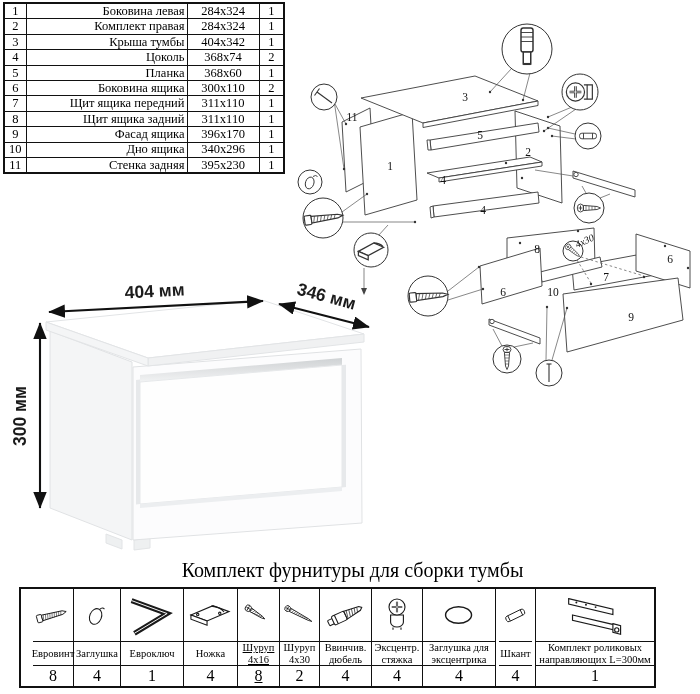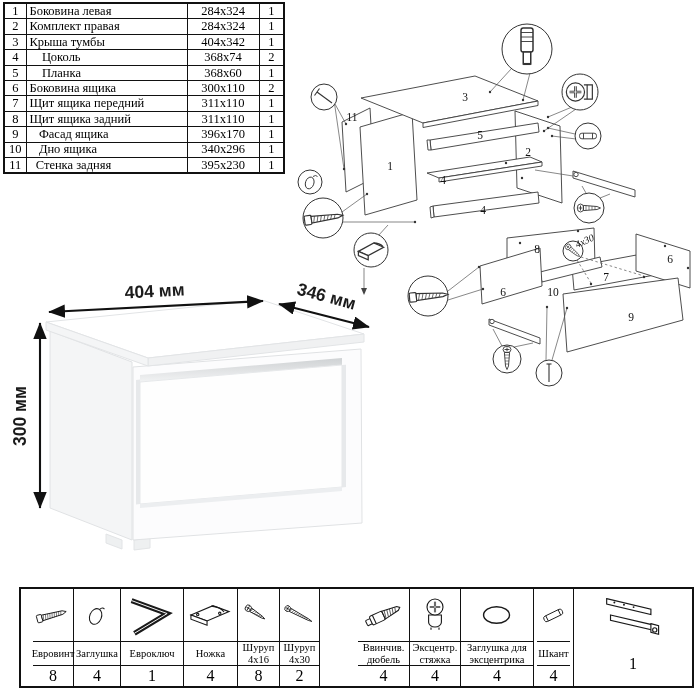--- a/index.html
+++ b/index.html
@@ -5,21 +5,21 @@
   html,body{margin:0;padding:0;background:#fff;}
   .sheet{position:relative;width:700px;height:694px;background:#ffffff;overflow:hidden;
          font-family:"Liberation Serif", serif;color:#000;}
 
   
   .parts-table{position:absolute;left:3px;top:2px;width:282px;border-collapse:collapse;
                table-layout:fixed;border:2px solid #111;background:#fff;}
   .parts-table td{border:1px solid #111;height:14.4px;font-size:12.5px;line-height:1;
                   padding:0 2px;overflow:hidden;white-space:nowrap;}
   .parts-table td.c{text-align:center;}
-  .parts-table td.l{text-align:left;padding-left:3px;}
+  .parts-table td.l{text-align:right;padding-left:3px;}
 
   
   .diagram{position:absolute;left:290px;top:0;width:410px;height:398px;}
   .diagram svg{width:100%;height:100%;}
   .dnum{font-family:"Liberation Serif",serif;font-size:11.5px;fill:#111;text-anchor:middle;}
   .dsize{font-family:"Liberation Serif",serif;font-size:10px;font-style:italic;fill:#111;text-anchor:middle;}
 
   
   .render{position:absolute;left:10px;top:272px;width:370px;height:290px;}
   .render svg{width:100%;height:100%;}
@@ -331,20 +331,21 @@
         <line x1="39" y1="40" x2="253" y2="29" marker-start="url(#dimArr)" marker-end="url(#dimArr)"></line>
         <line x1="269" y1="32" x2="359" y2="55" marker-start="url(#dimArr)" marker-end="url(#dimArr)"></line>
         <line x1="30" y1="51" x2="30" y2="236" marker-start="url(#dimArr)" marker-end="url(#dimArr)"></line>
       </g>
       <text class="dim-label" x="145" y="25" transform="rotate(-3 145 25)">404 мм</text>
       <text class="dim-label" x="315" y="30" transform="rotate(15 315 30)">346 мм</text>
       <text class="dim-label" x="16" y="144" transform="rotate(-90 16 144)">300 мм</text>
     </svg>
   </div>
 
+  <div class="hw-title">Комплект фурнитуры для сборки тумбы</div>
   <div class="hw-table">
       <div class="hw-col" style="width: 53px; padding-left: 12px;">
         <div class="hw-icon">
           <svg viewBox="0 0 60 52">
             <g transform="rotate(-15 30 26)" stroke="#1a1a1a" fill="#fff" stroke-width="1.4">
               <rect x="4" y="20" width="8" height="12" rx="1.5"></rect>
               <path d="M12,21.5 L45,23.2 L51,26 L45,28.8 L12,30.5 Z"></path>
               <path fill="none" stroke-width="0.8" d="M15,21.6 l-1.6,8.9 M18.5,21.8 l-1.6,8.6 M22,22 l-1.6,8.3 M25.5,22.2 l-1.6,8 M29,22.4 l-1.6,7.7 M32.5,22.6 l-1.6,7.4 M36,22.8 l-1.6,7.1 M39.5,23 l-1.6,6.8 M43,23.2 l-1.6,6.5"></path>
             </g>
           </svg>
@@ -384,21 +385,21 @@
               <path d="M31,15.5 q11,1 15,7" fill="none"></path>
               <polygon points="7,26 26,33 26,38 7,31"></polygon>
               <circle cx="15" cy="25.5" r="1.4" fill="none"></circle>
               <circle cx="41" cy="24" r="1.4" fill="none"></circle>
             </g>
           </svg>
         </div>
         <div class="hw-label">Ножка</div>
         <div class="hw-qty">4</div>
       </div>
-      <div class="hw-col" style="width: 42px;">
+      <div class="hw-col" style="width: 42px; text-decoration: underline;">
         <div class="hw-icon">
           <svg viewBox="0 0 60 52">
             <g transform="rotate(33 30 26)" stroke="#1a1a1a" fill="#fff" stroke-width="1.3">
               <ellipse cx="11" cy="26" rx="4.6" ry="5"></ellipse>
               <line x1="7.5" y1="26" x2="14.5" y2="26"></line>
               <line x1="11" y1="22.5" x2="11" y2="29.5"></line>
               <path d="M15.6,23 L36,24.6 L41,26 L36,27.4 L15.6,29 Z"></path>
               <path fill="none" stroke-width="0.8" d="M18,23.2 l-2,5.6 M21.5,23.4 l-2,5.2 M25,23.7 l-2,4.8 M28.5,24 l-2,4.4 M32,24.2 l-2,4 M35.5,24.5 l-2,3.4"></path>
             </g>
           </svg>
@@ -414,21 +415,21 @@
               <line x1="4.6" y1="26" x2="11.4" y2="26"></line>
               <line x1="8" y1="22.6" x2="8" y2="29.4"></line>
               <path d="M12.4,23.2 L46,24.8 L52,26 L46,27.2 L12.4,28.8 Z"></path>
               <path fill="none" stroke-width="0.8" d="M15,23.3 l-2,5.4 M18.6,23.5 l-2,5 M22.2,23.7 l-2,4.7 M25.8,23.9 l-2,4.4 M29.4,24.1 l-2,4 M33,24.3 l-2,3.7 M36.6,24.5 l-2,3.4 M40.2,24.7 l-2,3 M43.8,24.9 l-2,2.6"></path>
             </g>
           </svg>
         </div>
         <div class="hw-label">Шуруп 4x30</div>
         <div class="hw-qty">2</div>
       </div>
-      <div class="hw-col" style="width: 52px; margin-left: 38px;">
+      <div class="hw-col" style="width: 52px;">
         <div class="hw-icon">
           <svg viewBox="0 0 60 52">
             <g transform="rotate(-25 30 26)" stroke="#1a1a1a" fill="#fff" stroke-width="1.3">
               <rect x="7" y="23" width="7" height="7" rx="1"></rect>
               <rect x="13" y="20.5" width="17" height="11.5" rx="2"></rect>
               <line x1="17.5" y1="20.5" x2="17.5" y2="32"></line>
               <path d="M30,21 L49,23.5 L52,26 L49,28.5 L30,31.5 Z"></path>
               <path fill="none" stroke-width="0.8" d="M33,21.4 l-1.8,9.4 M36.4,21.8 l-1.8,8.8 M39.8,22.2 l-1.8,8 M43.2,22.7 l-1.8,7 M46.6,23.2 l-1.8,6"></path>
             </g>
           </svg>
@@ -481,17 +482,18 @@
               <polygon points="3,9 49,20 49,25.5 3,14.5"></polygon>
               <circle cx="11" cy="13" r="1" fill="#1a1a1a" stroke="none"></circle>
               <circle cx="21" cy="15.4" r="1" fill="#1a1a1a" stroke="none"></circle>
               <circle cx="31" cy="17.8" r="1" fill="#1a1a1a" stroke="none"></circle>
               <polygon points="7,26 54,37 54,42.5 7,31.5"></polygon>
               <polygon points="49,35 57,37 57,46 49,44"></polygon>
               <circle cx="53" cy="41.5" r="2.2" fill="none"></circle>
             </g>
           </svg>
         </div>
+        <div class="hw-label">Комплект роликовых направляющих L=300мм</div>
         <div class="hw-qty">1</div>
       </div>
     </div>
 
 </div>
 
 </body></html>

